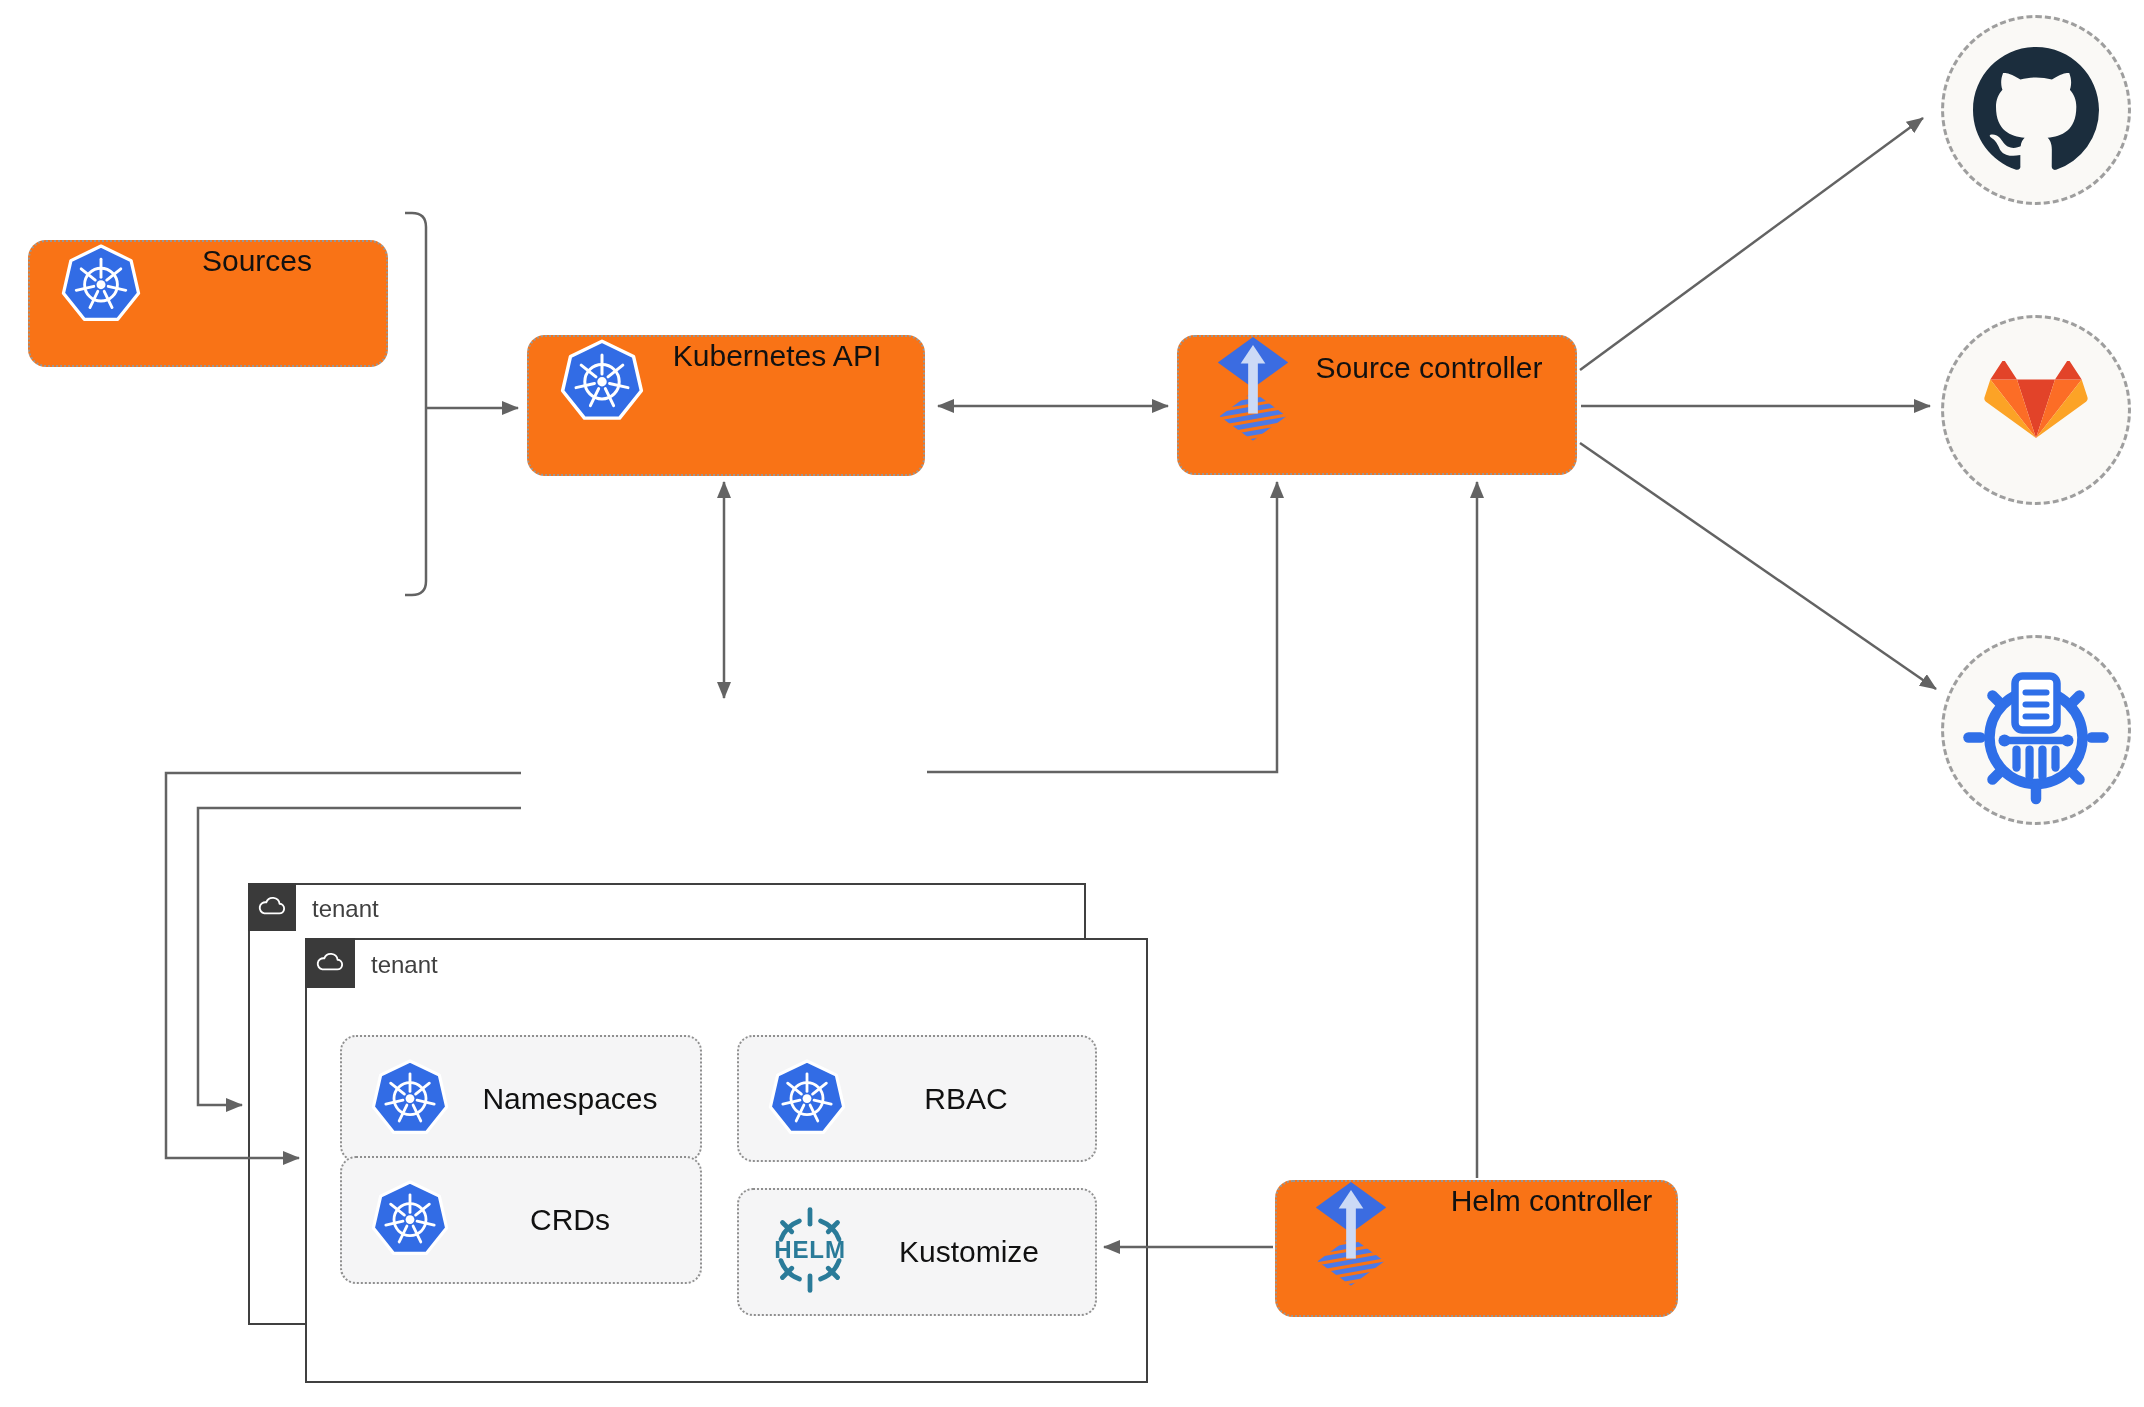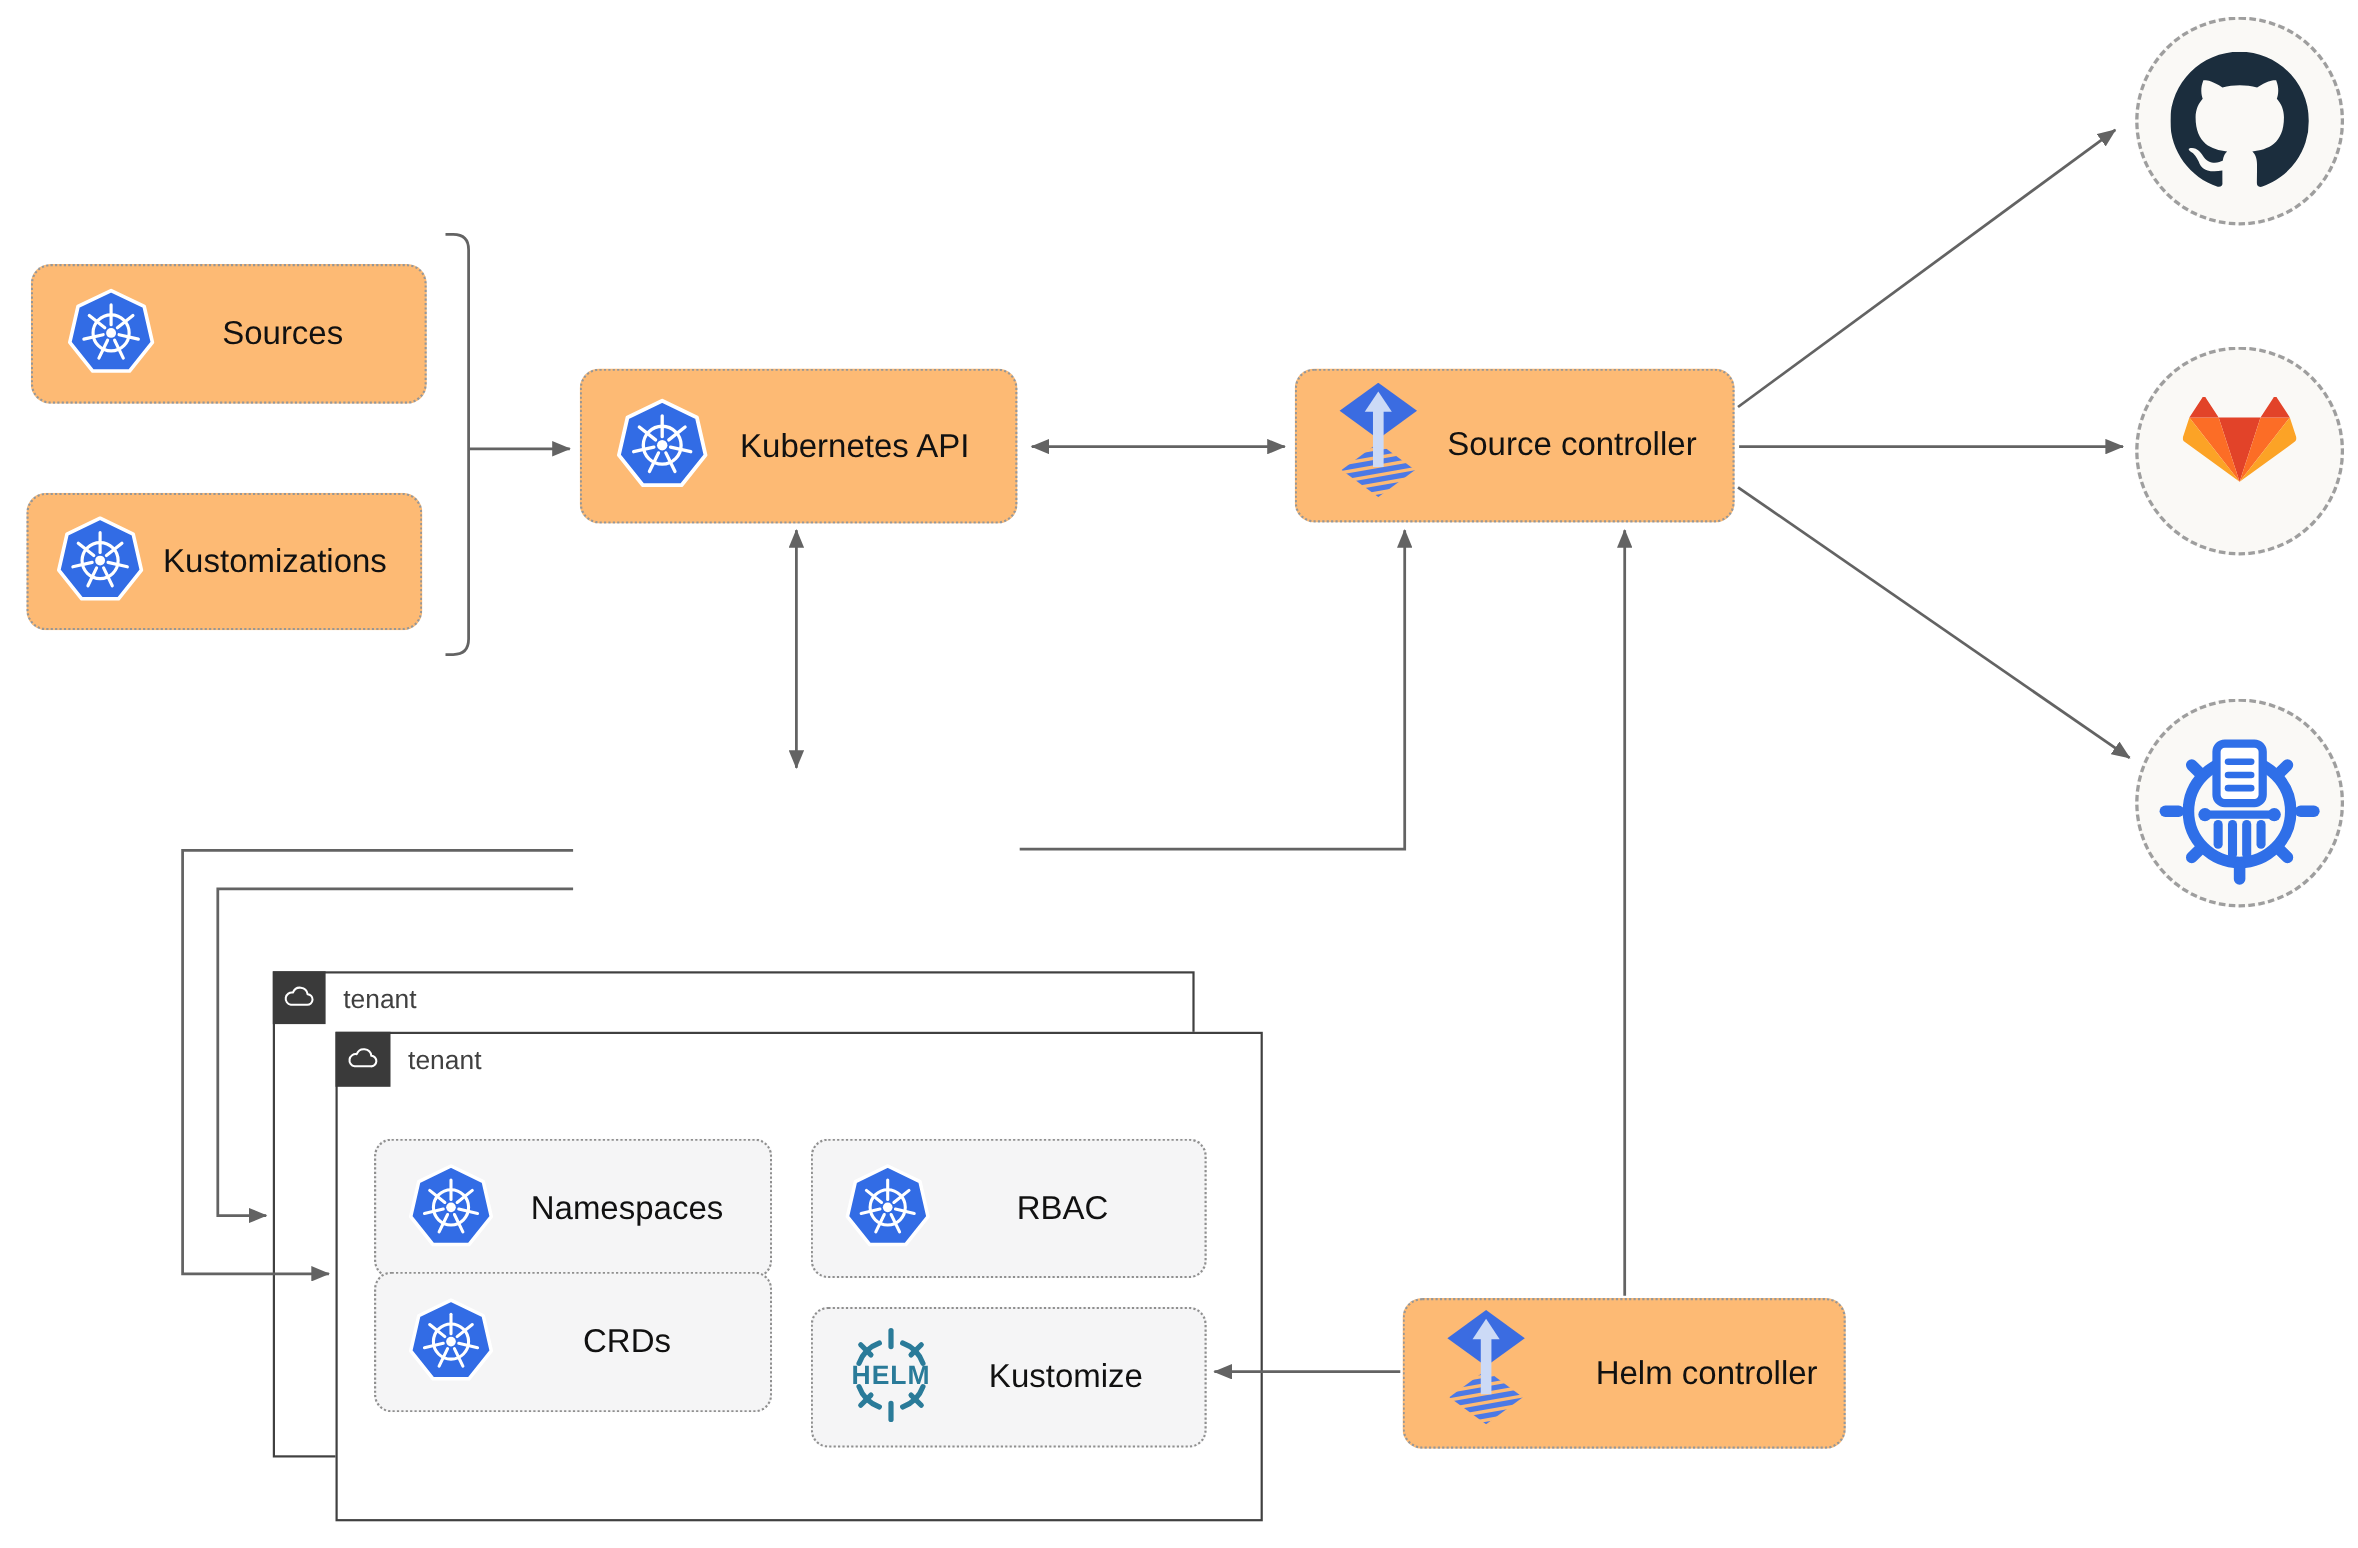--- a/index.html
+++ b/index.html
@@ -1,22 +1,22 @@
 <!DOCTYPE html>
 <html><head>
 <meta charset="utf-8">
 <style>
   html,body{margin:0;padding:0;background:#ffffff;}
   #canvas{
     position:relative;width:2144px;height:1407px;background:#ffffff;overflow:hidden;
     font-family:"Liberation Sans", sans-serif;color:#111;
   }
   .node{
-    position:absolute;display:flex;align-items:center;
-    background:#fdba74;border:2px dotted #979797;border-radius:18px;
+    position:absolute;display:flex;
+    background:#f97316;border:2px dotted #979797;border-radius:18px;
     box-sizing:border-box;
   }
   .node .nlabel{
     flex:1;text-align:center;font-size:30px;line-height:38px;color:#111;
     padding-right:14px;
   }
   .node .ic{flex:0 0 auto;margin-left:30px;}
   .circle{
     position:absolute;width:190px;height:190px;border-radius:50%;
     background:#faf9f6;border:3px dashed #9e9e9e;box-sizing:border-box;
@@ -190,26 +190,20 @@
     <span class="nlabel">Kustomize</span>
   </div>
 
   <div class="node" style="left:28px;top:240px;width:360px;height:127px;">
     <span class="ic"><svg width="82" height="82">
           <use href="#k8s-logo"></use>
         </svg></span>
     <span class="nlabel">Sources</span>
   </div>
 
-  <div class="node" style="left:24px;top:448px;width:360px;height:125px;">
-    <span class="ic" style="margin-left:24px;"><svg width="82" height="82">
-          <use href="#k8s-logo"></use>
-        </svg></span>
-    <span class="nlabel">Kustomizations</span>
-  </div>
 
   <div class="node" style="left:527px;top:335px;width:398px;height:141px;">
     <span class="ic"><svg width="86" height="86">
           <use href="#k8s-logo"></use>
         </svg></span>
     <span class="nlabel">Kubernetes API</span>
   </div>
 
   <div class="node" style="left:1177px;top:335px;width:400px;height:140px;">
     <span class="ic"><svg width="88" height="110">

